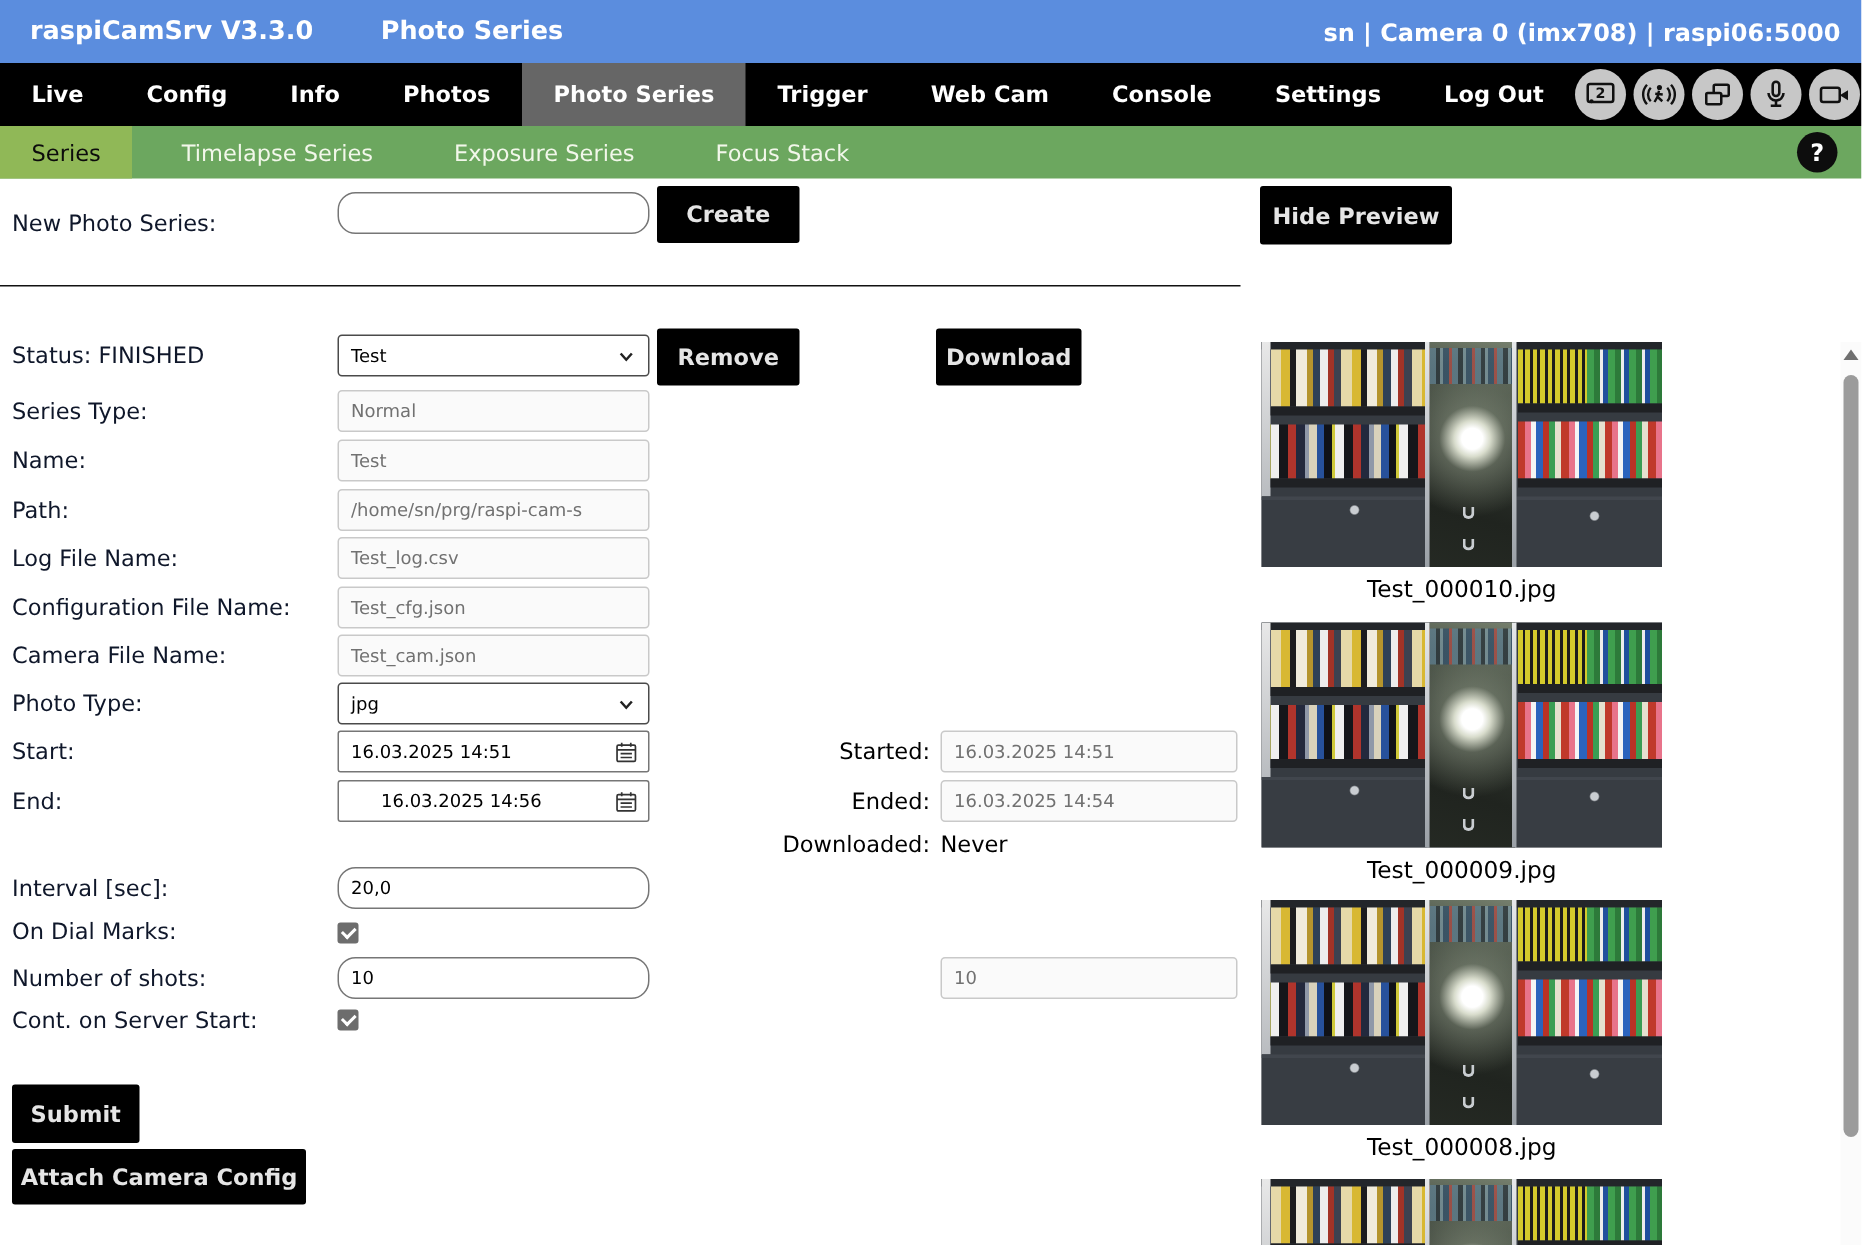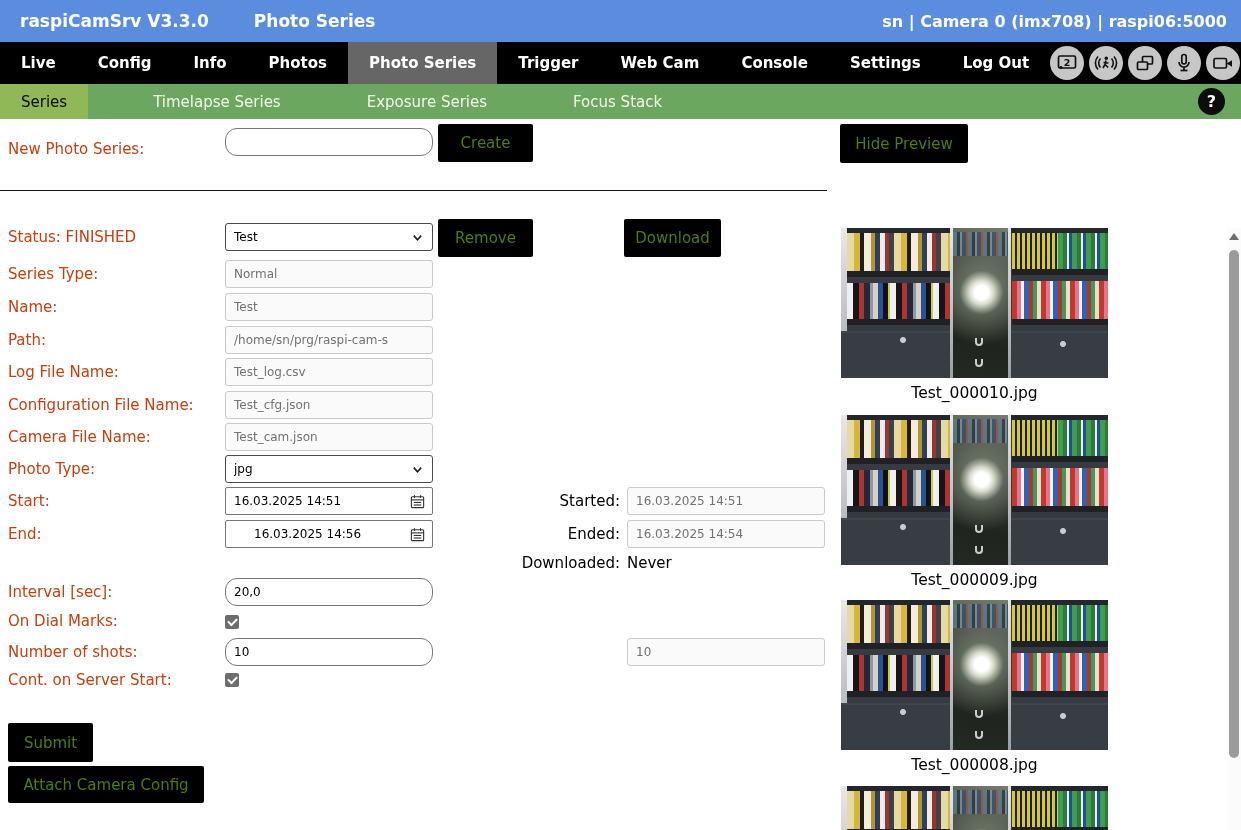--- a/index.html
+++ b/index.html
@@ -17,53 +17,53 @@
   .nav { height:42px; background:#000; display:flex; align-items:stretch; color:#fff; }
   .nav a { display:flex; align-items:center; padding:0 21px; font-size:15px; font-weight:600;
            color:#fff; text-decoration:none; white-space:nowrap; }
   .nav a.active { background:#666; }
   .nav .icons { margin-left:auto; display:flex; align-items:center; gap:5px; padding-right:12px; }
   .nav-icon { width:34px; height:34px; border-radius:50%; background:#c7c7c7;
               display:flex; align-items:center; justify-content:center; }
   .nav-icon svg { width:24px; height:24px; }
 
   
-  .subnav { height:35px; background:#6ca75f; display:flex; align-items:stretch; position:relative;gap:32px; }
+  .subnav { height:35px; background:#6ca75f; display:flex; align-items:stretch; position:relative; }
   .subnav a { display:flex; align-items:center; padding:0 21px; font-size:15px;
               color:#f2f7ea; text-decoration:none; white-space:nowrap; }
   .subnav a + a { margin-left:12px; }
   .subnav a.active { background:#90b857; color:#0c0c0c; }
   .help-btn { position:absolute; right:16px; top:4px; width:27px; height:27px; border-radius:50%;
               background:#0d0d0d; color:#fff; font-weight:bold; font-size:16px;
               display:flex; align-items:center; justify-content:center; cursor:pointer; }
 
   
   .content { position:relative; height:711px; }
-  .lbl { position:absolute; left:8px; height:28px; line-height:28px; font-size:15px; color:#c2410c; white-space:nowrap; }
+  .lbl { position:absolute; left:8px; height:28px; line-height:28px; font-size:15px; color:#0f172a; white-space:nowrap; }
   .mlbl { position:absolute; left:440px; width:180px; height:28px; line-height:28px;
           font-size:15px; text-align:right; white-space:nowrap; }
   .mval { position:absolute; left:627px; height:28px; line-height:28px; font-size:15px; }
 
   .tin, .din, .sel, .dtin {
     position:absolute; left:225px; width:208px; height:28px; font-size:12px;
     font-family:"DejaVu Sans","Liberation Sans",sans-serif;
   }
   .tin { border:1px solid #767676; border-radius:12px; padding:0 8px; color:#000; background:#fff; }
   .din { border:1px solid #c9c9c9; border-radius:3px; background:#fafafa; color:#717171;
          line-height:26px; padding:0 8px; overflow:hidden; white-space:nowrap; }
   .din.mid { left:627px; width:198px; }
   .sel { border:1px solid #4a4a4a; border-radius:3px; background:#fff; color:#000;
          display:flex; align-items:center; padding:0 8px; cursor:pointer; }
   .sel .chev { margin-left:auto; display:flex; }
   .dtin { border:1px solid #767676; border-radius:2px; background:#fff; color:#000;
           display:flex; align-items:center; padding:0 6px 0 8px; }
   .dtin .cal { margin-left:auto; display:flex; cursor:pointer; }
 
-  .btn { position:absolute; background:#000; color:#4d7c0f; border:none; font-size:15px;
-         font-family:"DejaVu Sans","Liberation Sans",sans-serif; cursor:pointer; border-radius:2px; }
+  .btn { position:absolute; background:#000; color:#e5e5e5; border:none; font-size:15px;
+         font-family:"DejaVu Sans","Liberation Sans",sans-serif; cursor:pointer; border-radius:2px;font-weight:bold; }
 
   .chk { position:absolute; left:225px; width:14px; height:14px; background:#6d6d6d;
          border-radius:2px; cursor:pointer; }
   .chk::after { content:""; position:absolute; left:3px; top:3px; width:7px; height:4px;
                 border-left:2px solid #fff; border-bottom:2px solid #fff; transform:rotate(-45deg); }
 
   .hr { position:absolute; left:0; top:71px; width:827px; border-top:1px solid #111; }
 
   
   .photo { position:absolute; left:841px; width:267px; height:150px; background:#363b41; overflow:hidden; }

